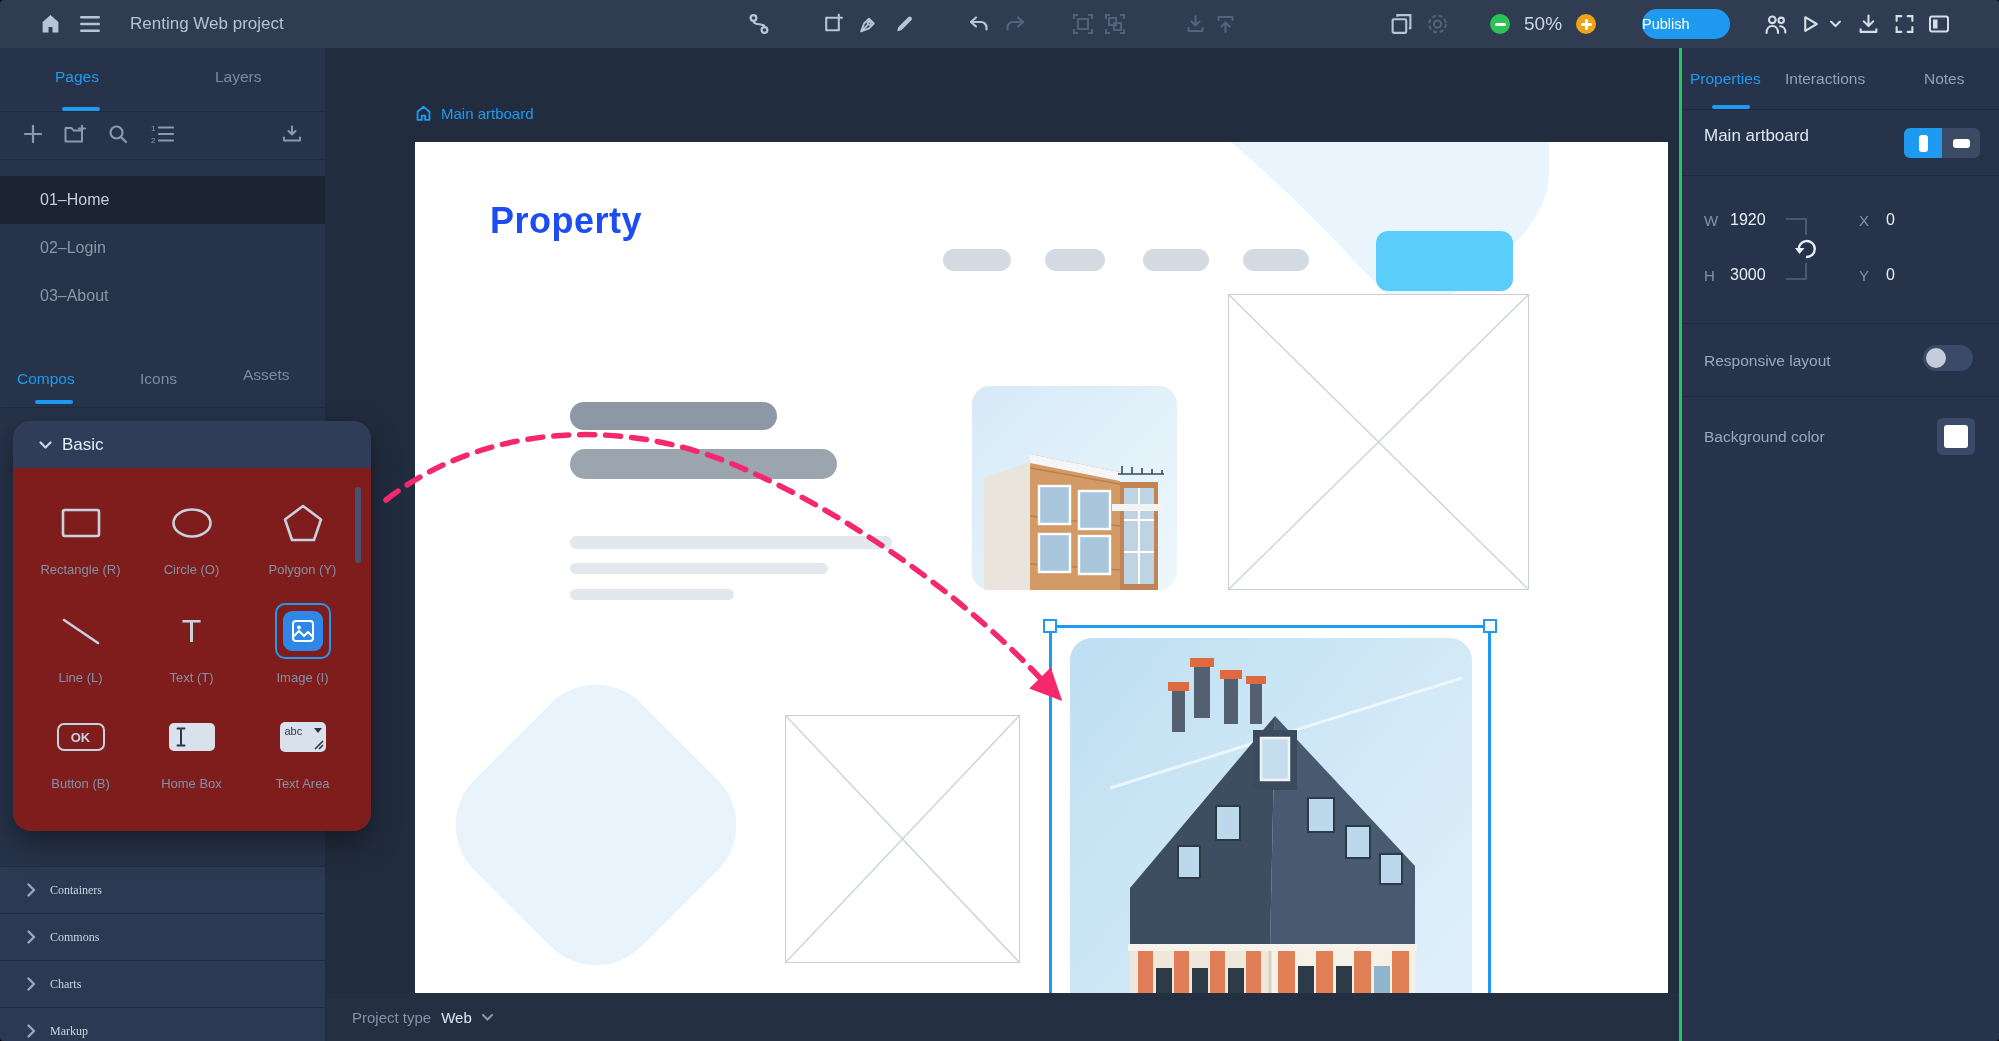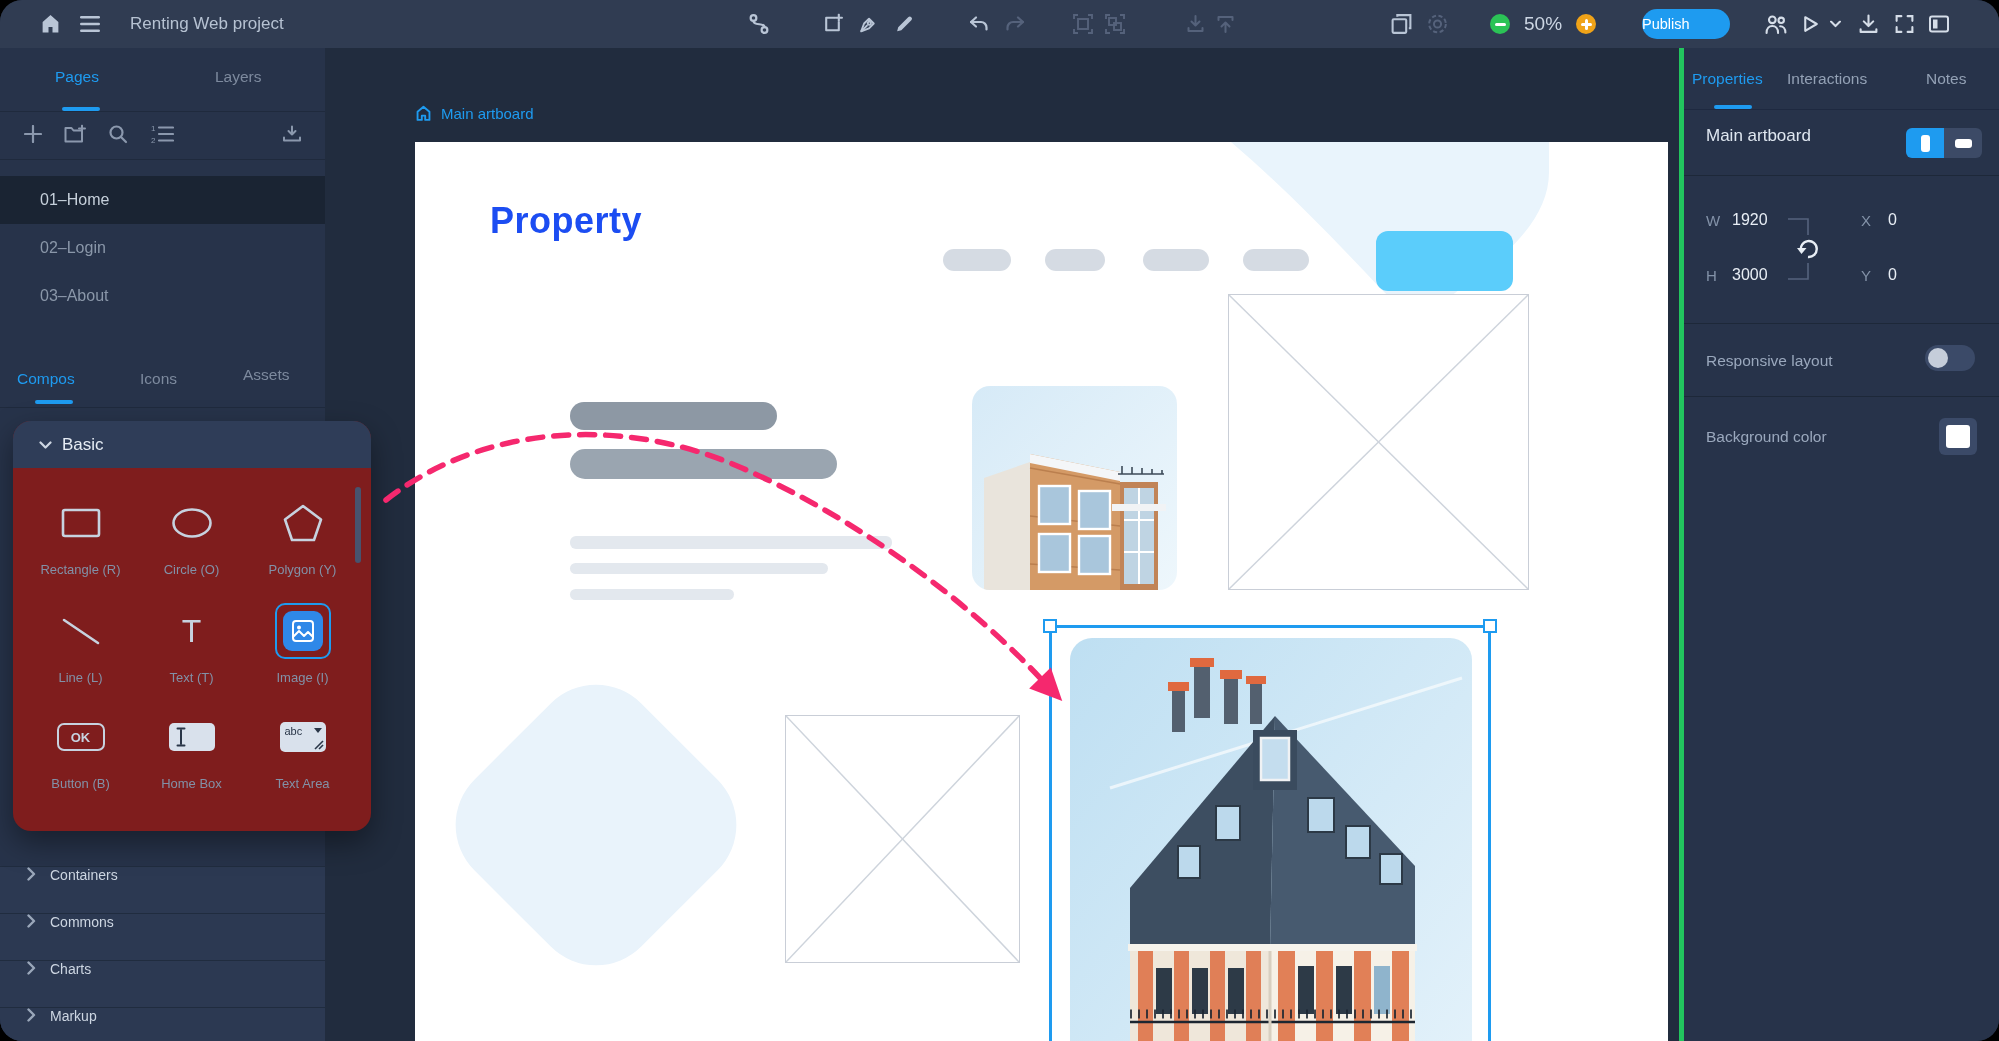--- a/index.html
+++ b/index.html
@@ -1,18 +1,18 @@
 <!DOCTYPE html>
 <html><head>
 <meta charset="utf-8">
 <style>
   * { margin:0; padding:0; box-sizing:border-box; }
   html,body { background:#000; font-family:"Liberation Sans", sans-serif; }
   .page { position:relative; width:1999px; height:1041px; background:#212c3e;
-          border-radius:22px; overflow:hidden; }
+          border-radius:4px; overflow:hidden; }
 
   
   .toolbar { position:absolute; top:0; left:0; right:0; height:48px; background:#303c52; z-index:40; }
   .tb { position:absolute; top:50%; transform:translateY(-50%); display:flex; align-items:center; color:#b9c5d6; }
   .tb svg { display:block; }
   .dim { color:#55627b !important; }
   .bright { color:#d5dde8 !important; }
   .tb-title { left:130px; font-size:17px; color:#b6c2d2; }
   .zoom-num { left:1524px; font-size:19px; color:#ccd6e3; }
   .badge { width:20px; height:20px; border-radius:50%; display:flex; align-items:center; justify-content:center; }
@@ -25,22 +25,22 @@
   .s-tab { position:absolute; top:20px; font-size:15.5px; color:#7d8a9e; }
   .s-tab.on { color:#1e9bf0; }
   .underline { position:absolute; height:4px; border-radius:2px; background:#1e9bf0; }
   .s-iconrow { position:absolute; top:64px; left:0; right:0; height:48px; border-bottom:1px solid #1f2a3d; color:#8b98ad; }
   .s-ic { position:absolute; top:50%; transform:translateY(-50%); }
   .pagerow { position:absolute; left:0; right:0; height:48px; display:flex; align-items:center;
              padding-left:40px; font-size:16px; color:#8a97a9; }
   .pagerow.on { background:#1a2433; color:#c6d0db; }
   .libtabs { position:absolute; top:310px; left:0; right:0; height:50px; border-bottom:1px solid #1f2a3d; }
   .sections { position:absolute; top:818px; left:0; right:0; }
-  .secrow { height:47px; background:#2c3952; border-top:1px solid #202c3f; display:flex; align-items:flex-start;
-            padding-left:27px; color:#cdd6e2; font-size:14px; }
+  .secrow { height:47px; background:#2c3952; border-top:1px solid #202c3f; display:flex; align-items:center;
+            padding-left:27px; color:#cdd6e2; font-size:12px;font-family:Liberation Serif, serif; }
   .secrow svg { margin-right:14px; color:#9aa7ba; }
 
   
   .basic-card { position:absolute; left:13px; top:373px; width:358px; height:410px; background:#7f1d1d;
                 border-radius:18px; box-shadow:0 12px 30px rgba(0,0,0,.4); z-index:35; }
   .bc-head { height:47px; background:#2f3d58; border-radius:18px 18px 0 0; display:flex; align-items:center;
              padding-left:26px; color:#e6ecf4; font-size:17px; }
   .bc-head svg { margin-right:10px; color:#cdd6e2; }
   .bc-grid { position:absolute; left:12px; top:64px; width:334px; display:grid;
              grid-template-columns:111px 111px 111px; grid-template-rows:100px 108px 106px; }
@@ -80,21 +80,21 @@
   .sel-frame { left:634px; top:483px; width:442px; height:520px; border:3px solid #1e9bf0; }
   .handle { position:absolute; width:14px; height:14px; background:#fff; border:2.5px solid #1e9bf0; }
 
   .bottombar { position:absolute; left:0; right:0; bottom:0; height:48px; background:#242f42; z-index:20;
                display:flex; align-items:center; padding-left:27px; gap:10px; }
   .bb-label { color:#8593a8; font-size:15px; }
   .bb-value { color:#dfe6ee; font-size:15px; }
 
   
   .rpanel { position:absolute; right:0; top:48px; bottom:0; width:320px; background:#27334a; z-index:30;
-            border-left:5px solid #22c55e; }
+            border-left:3px solid #22c55e; }
   .r-tabs { position:absolute; top:0; left:0; right:0; height:62px; border-bottom:1px solid #1e2940; }
   .r-tab { position:absolute; top:22px; font-size:15.5px; color:#93a1b5; }
   .r-tab.on { color:#1e9bf0; }
   .r-title { position:absolute; left:22px; top:78px; font-size:17px; color:#dfe7f0; }
   .r-div { position:absolute; left:0; right:0; height:1px; background:#1d2839; }
   .orient { position:absolute; left:222px; top:80px; width:76px; height:30px; border-radius:6px;
             overflow:hidden; display:flex; }
   .orient .seg { flex:1; display:flex; align-items:center; justify-content:center; }
   .seg-v { background:#1e9bf0; } .seg-h { background:#3c4a66; }
   .bar-v { width:9px; height:17px; background:#fff; border-radius:3px; }
@@ -594,20 +594,27 @@
           <line x1="200" y1="313" x2="200" y2="500" stroke="#d8cfc0" stroke-width="3"></line>
         </svg>
       </div>
 
       <div class="abobj sel-frame">
         <span class="handle" style="left:-9px; top:-9px"></span>
         <span class="handle" style="right:-9px; top:-9px"></span>
       </div>
     </div>
 
+    <footer class="bottombar">
+      <span class="bb-label">Project type</span>
+      <span class="bb-value">Web</span>
+      <svg width="11" height="7" viewBox="0 0 11 7" fill="none" stroke="#8c99ad" stroke-width="2" stroke-linecap="round">
+          <path d="M1 1l4.5 4.5L10 1"></path>
+        </svg>
+    </footer>
   </main>
 
   <aside class="rpanel">
     <div class="r-tabs">
       <span class="r-tab on" style="left:8px">Properties</span>
       <span class="r-tab" style="left:103px">Interactions</span>
       <span class="r-tab" style="left:242px">Notes</span>
       <span class="underline" style="left:30px; bottom:0; width:38px"></span>
     </div>
 

